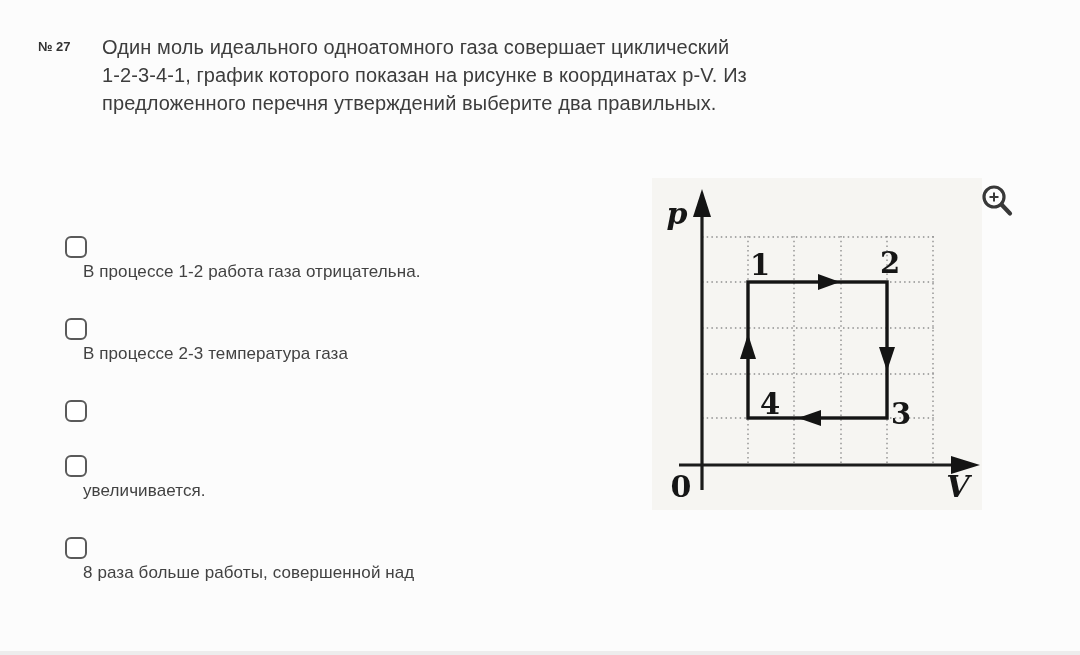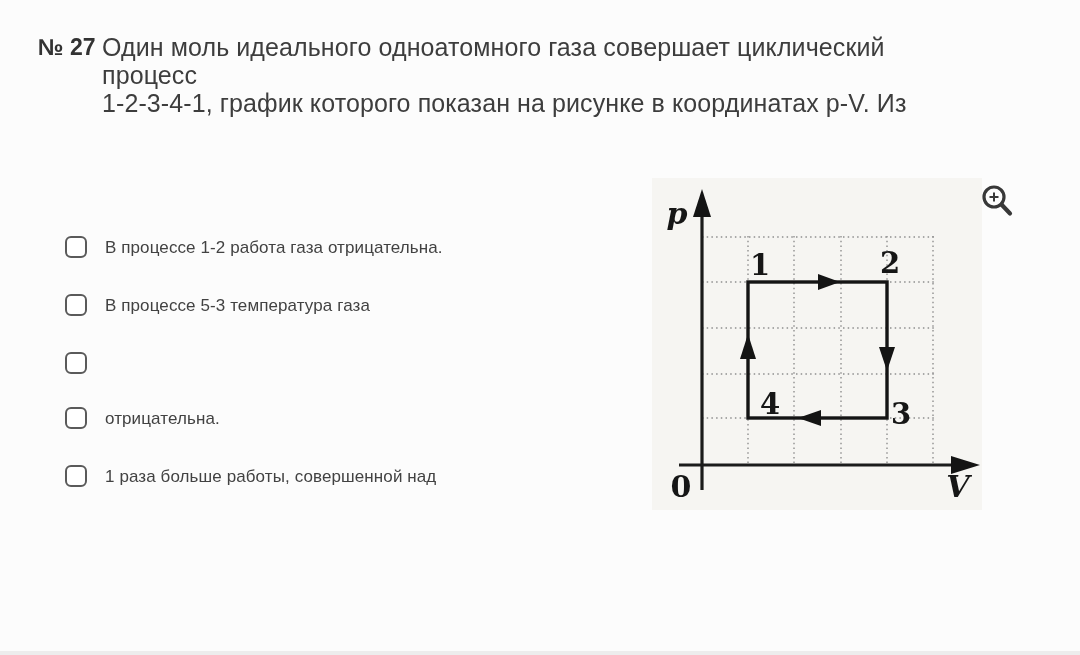--- a/index.html
+++ b/index.html
@@ -11,33 +11,33 @@
     overflow: hidden;
     color: #3f3f3f;
   }
   
   .question {
     position: absolute; left: 38px; top: 33px;
     display: flex;
   }
   .qnum {
     font-weight: bold;
-    font-size: 23px; line-height: 28px;
+    font-size: 13px; line-height: 28px;
     color: #333333;
     width: 64px; flex-shrink: 0;
     white-space: nowrap;
   }
   .qtext {
-    font-size: 25px; line-height: 28px;
+    font-size: 20px; line-height: 28px;
     color: #3d3d3d;
     letter-spacing: 0.1px;
   }
   
   .options { position: absolute; left: 65px; top: 234px; width: 500px; }
-  .option { display: flex; align-items: flex-start; margin-bottom: 31px; cursor: pointer; }
+  .option { display: flex; align-items: flex-start; margin-bottom: 31px; cursor: pointer; flex-direction: column; }
   .checkbox {
     width: 22px; height: 22px;
     box-sizing: border-box;
     border: 2px solid #5a5a5a;
     border-radius: 6px;
     background: #ffffff;
     margin-top: 2px;
     flex-shrink: 0;
   }
   .option-label {
@@ -78,58 +78,58 @@
     background: #ededed;
   }
 </style>
 </head>
 <body>
 
 <div class="question">
   <div class="qnum">№ 27</div>
   <div class="qtext">
     <div>Один моль идеального одноатомного газа совершает циклический</div>
-    <div>процесс</div>
     <div>1-2-3-4-1, график которого показан на рисунке в координатах p-V. Из</div>
+    <div>предложенного перечня утверждений выберите два правильных.</div>
   </div>
 </div>
 
 <div class="options">
 
   <div class="option">
     <span class="checkbox"></span>
     <div class="option-label">
       <div>В процессе 1-2 работа газа отрицательна.</div>
     </div>
   </div>
 
   <div class="option">
     <span class="checkbox"></span>
     <div class="option-label">
-      <div>В процессе 5-3 температура газа</div>
+      <div>В процессе 2-3 температура газа</div>
     </div>
   </div>
 
   <div class="option">
     <span class="checkbox"></span>
     <div class="option-label">
     </div>
   </div>
 
   <div class="option">
     <span class="checkbox"></span>
     <div class="option-label">
-      <div>отрицательна.</div>
+      <div>увеличивается.</div>
     </div>
   </div>
 
   <div class="option">
     <span class="checkbox"></span>
     <div class="option-label">
-      <div>1 раза больше работы, совершенной над</div>
+      <div>8 раза больше работы, совершенной над</div>
     </div>
   </div>
 
 </div>
 
 <div class="figure">
   <svg width="330" height="332" viewBox="0 0 330 332">
 
     <line class="gridline" x1="96" y1="58" x2="96" y2="287"></line>
     <line class="gridline" x1="142" y1="58" x2="142" y2="287"></line>

